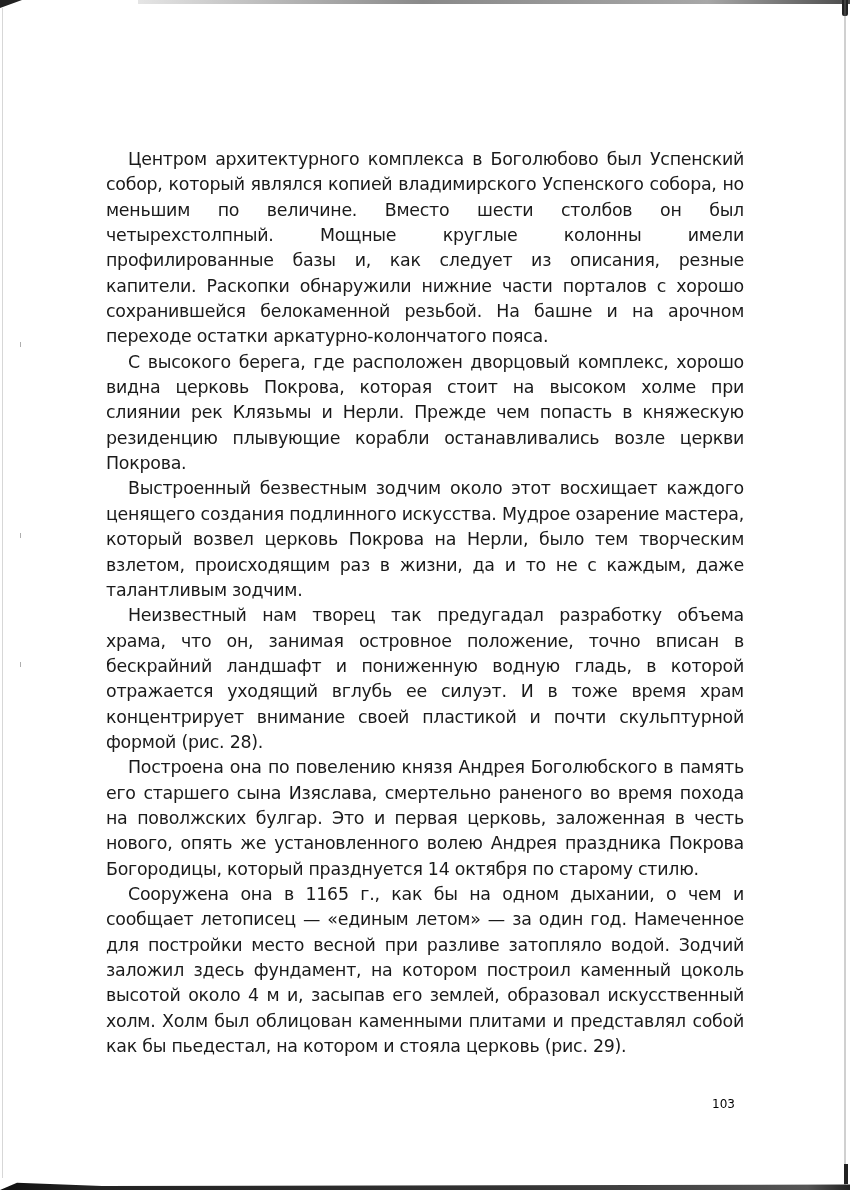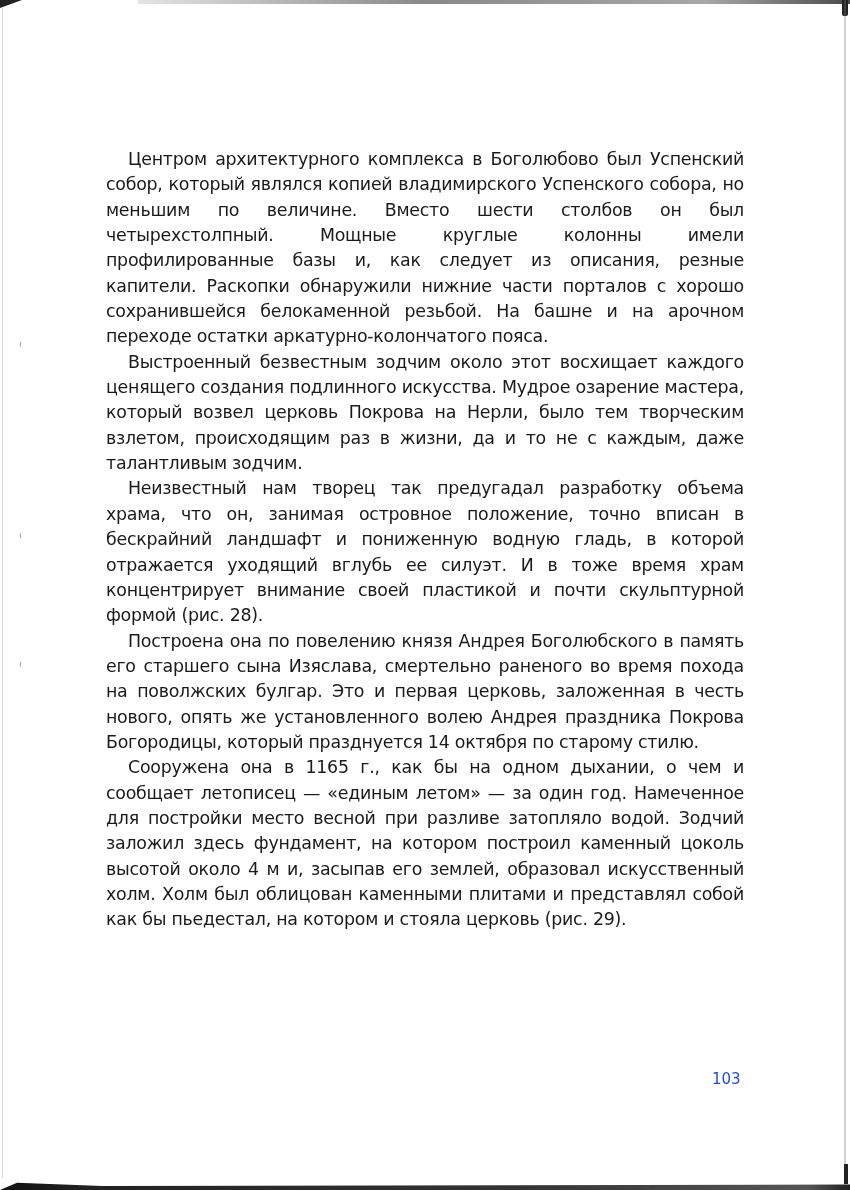--- a/index.html
+++ b/index.html
@@ -93,42 +93,43 @@
     }
     .para {
       margin: 0;
       text-indent: 22px;
       text-align: justify;
       hyphens: none;
     }
     .page-number {
       position: absolute;
       left: 712px;
-      top: 1070px;
-      font-size: 15px;
-      color: #1d4ed8;
+      top: 1097px;
+      font-size: 12px;
+      color: #000000;
       font-family: "DejaVu Sans", sans-serif;
     }
   </style>
 </head>
 <body>
 
 <div class="scan-top-left"></div>
 <div class="scan-top"></div>
 <div class="scan-right-corner"></div>
 <div class="scan-right"></div>
 <div class="scan-left"></div>
 <div class="scan-bottom"></div>
 <div class="scan-bottom-right"></div>
 
 <div class="margin-mark" style="left:20px; top:342px;"></div>
 <div class="margin-mark" style="left:20px; top:533px;"></div>
 <div class="margin-mark" style="left:20px; top:662px;"></div>
 
 <main class="page-text">
   <p class="para">Центром архитектурного комплекса в Боголюбово был Успенский собор, который являлся копией владимирского Успенского собора, но меньшим по величине. Вместо шести столбов он был четырехстолпный. Мощные круглые колонны имели профилированные базы и, как следует из описания, резные капители. Раскопки обнаружили нижние части порталов с хорошо сохранившейся белокаменной резьбой. На башне и на арочном переходе остатки аркатурно-колончатого пояса.</p>
+  <p class="para">С высокого берега, где расположен дворцовый комплекс, хорошо видна церковь Покрова, которая стоит на высоком холме при слиянии рек Клязьмы и Нерли. Прежде чем попасть в княжескую резиденцию плывующие корабли останавливались возле церкви Покрова.</p>
   <p class="para">Выстроенный безвестным зодчим около этот восхищает каждого ценящего создания подлинного искусства. Мудрое озарение мастера, который возвел церковь Покрова на Нерли, было тем творческим взлетом, происходящим раз в жизни, да и то не с каждым, даже талантливым зодчим.</p>
   <p class="para">Неизвестный нам творец так предугадал разработку объема храма, что он, занимая островное положение, точно вписан в бескрайний ландшафт и пониженную водную гладь, в которой отражается уходящий вглубь ее силуэт. И в тоже время храм концентрирует внимание своей пластикой и почти скульптурной формой (рис. 28).</p>
   <p class="para">Построена она по повелению князя Андрея Боголюбского в память его старшего сына Изяслава, смертельно раненого во время похода на поволжских булгар. Это и первая церковь, заложенная в честь нового, опять же установленного волею Андрея праздника Покрова Богородицы, который празднуется 14 октября по старому стилю.</p>
   <p class="para">Сооружена она в 1165 г., как бы на одном дыхании, о чем и сообщает летописец — «единым летом» — за один год. Намеченное для постройки место весной при разливе затопляло водой. Зодчий заложил здесь фундамент, на котором построил каменный цоколь высотой около 4 м и, засыпав его землей, образовал искусственный холм. Холм был облицован каменными плитами и представлял собой как бы пьедестал, на котором и стояла церковь (рис. 29).</p>
 </main>
 
 <div class="page-number">103</div>
 
 </body></html>

